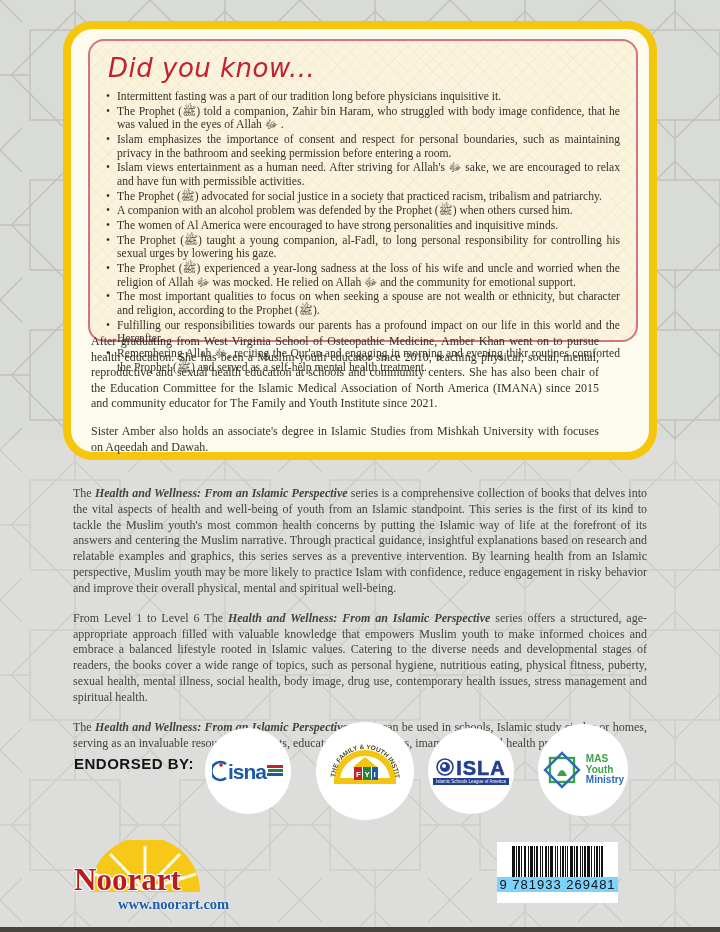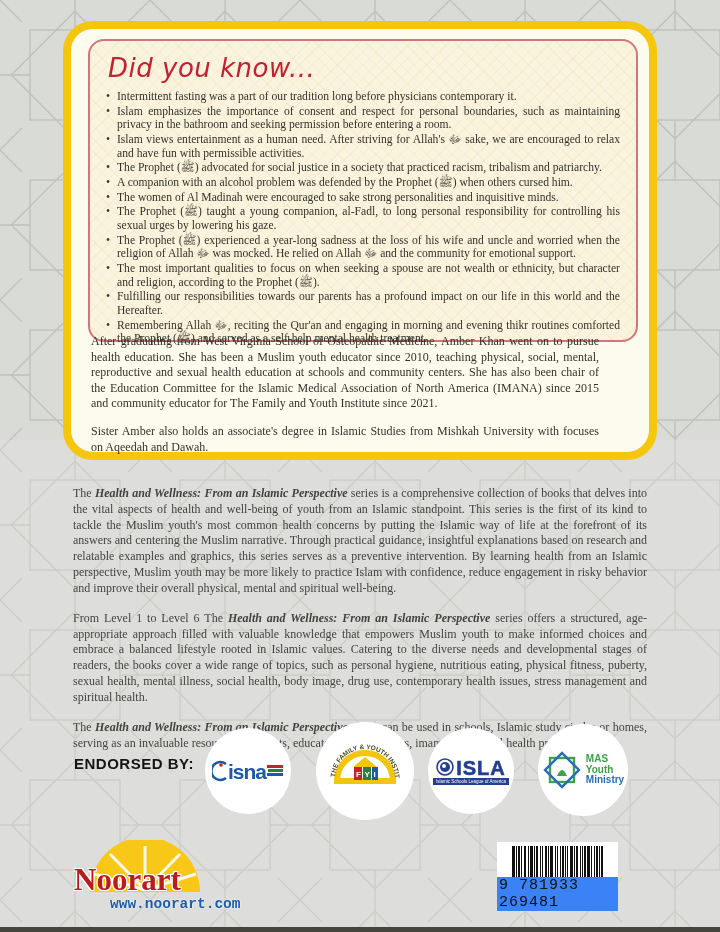--- a/index.html
+++ b/index.html
@@ -73,34 +73,34 @@
   .mas-3{color:#2b6cb8;}
   
   .noorart{position:absolute;left:70px;top:838px;width:150px;height:80px;z-index:2;}
   .noorart-name{
     position:absolute;left:4px;top:26px;
     font-family:"Liberation Serif",serif;font-weight:bold;color:#b91c1c;
     font-size:31px;line-height:1;
     text-shadow:-1px -1px 0 #fff,1px -1px 0 #fff,-1px 1px 0 #fff,1px 1px 0 #fff;
   }
   .noorart-url{
-    position:absolute;left:0;top:58px;
-    font-family:Liberation Mono, monospace;font-weight:bold;color:#1b5cac;font-size:14.5px;
+    position:absolute;left:8px;top:58px;
+    font-family:Liberation Serif, serif;font-weight:bold;color:#1b5cac;font-size:14.5px;
     text-shadow:0 0 2px #fff;
     padding-left:40px;
   }
   .barcode{
     position:absolute;left:497px;top:842px;width:121px;height:61px;background:#fff;z-index:2;
     display:flex;flex-direction:column;align-items:center;padding-top:4px;box-sizing:border-box;
   }
   .bars{display:flex;align-items:flex-start;height:40px;}
   .bars .bar{background:#111;}
   .barcode-number{
-    font-family:Liberation Mono, monospace;font-size:15px;color:#111;
-    letter-spacing:1px;margin-top:-9px;background:#3b82f6;padding:0 2px;
+    font-family:Liberation Sans, sans-serif;font-size:13px;color:#111;
+    letter-spacing:1px;margin-top:-9px;background:#7dd3fc;padding:0 2px;
   }
   .bottom-strip{position:absolute;left:0;bottom:0;width:720px;height:5px;background:#45453d;z-index:3;}
 </style>
 </head>
 <body>
 
 <svg class="bg-pattern" width="720" height="932" xmlns="http://www.w3.org/2000/svg">
   <defs>
     <pattern id="octo" width="150" height="150" patternUnits="userSpaceOnUse">
       <g fill="none" stroke="#b7b8b2" stroke-width="1.4">
@@ -113,26 +113,27 @@
   </defs>
   <rect width="720" height="932" fill="#d9dbd7"></rect>
   <rect width="720" height="932" fill="url(#octo)" opacity="0.75"></rect>
   <rect y="440" width="720" height="492" fill="#e4e6e2" opacity="0.35"></rect>
 </svg>
 
 <div class="yellow-panel">
   <div class="red-box">
     <div class="dyk-title">Did you know...</div>
     <ul class="dyk-list">
-        <li>Intermittent fasting was a part of our tradition long before physicians contemporary it.</li>
+        <li>Intermittent fasting was a part of our tradition long before physicians inquisitive it.</li>
+        <li>The Prophet (ﷺ) told a companion, Zahir bin Haram, who struggled with body image confidence, that he was valued in the eyes of Allah ﷻ .</li>
         <li>Islam emphasizes the importance of consent and respect for personal boundaries, such as maintaining privacy in the bathroom and seeking permission before entering a room.</li>
         <li>Islam views entertainment as a human need. After striving for Allah's ﷻ sake, we are encouraged to relax and have fun with permissible activities.</li>
         <li>The Prophet (ﷺ) advocated for social justice in a society that practiced racism, tribalism and patriarchy.</li>
         <li>A companion with an alcohol problem was defended by the Prophet (ﷺ) when others cursed him.</li>
-        <li>The women of Al Madinah were encouraged to sake strong personalities and inquisitive minds.</li>
+        <li>The women of Al America were encouraged to have strong personalities and inquisitive minds.</li>
         <li>The Prophet (ﷺ) taught a young companion, al-Fadl, to long personal responsibility for controlling his sexual urges by lowering his gaze.</li>
         <li>The Prophet (ﷺ) experienced a year-long sadness at the loss of his wife and uncle and worried when the religion of Allah ﷻ was mocked. He relied on Allah ﷻ and the community for emotional support.</li>
         <li>The most important qualities to focus on when seeking a spouse are not wealth or ethnicity, but character and religion, according to the Prophet (ﷺ).</li>
         <li>Fulfilling our responsibilities towards our parents has a profound impact on our life in this world and the Hereafter.</li>
         <li>Remembering Allah ﷻ, reciting the Qur'an and engaging in morning and evening thikr routines comforted the Prophet (ﷺ) and served as a self-help mental health treatment.</li>
       </ul>
   </div>
   <div class="bio">
     <p>After graduating from West Virginia School of Osteopathic Medicine, Amber Khan went on to pursue health education. She has been a Muslim youth educator since 2010, teaching physical, social, mental, reproductive and sexual health education at schools and community centers. She has also been chair of the Education Committee for the Islamic Medical Association of North America (IMANA) since 2015 and community educator for The Family and Youth Institute since 2021.</p>
     <p>Sister Amber also holds an associate's degree in Islamic Studies from Mishkah University with focuses on Aqeedah and Dawah.</p>

